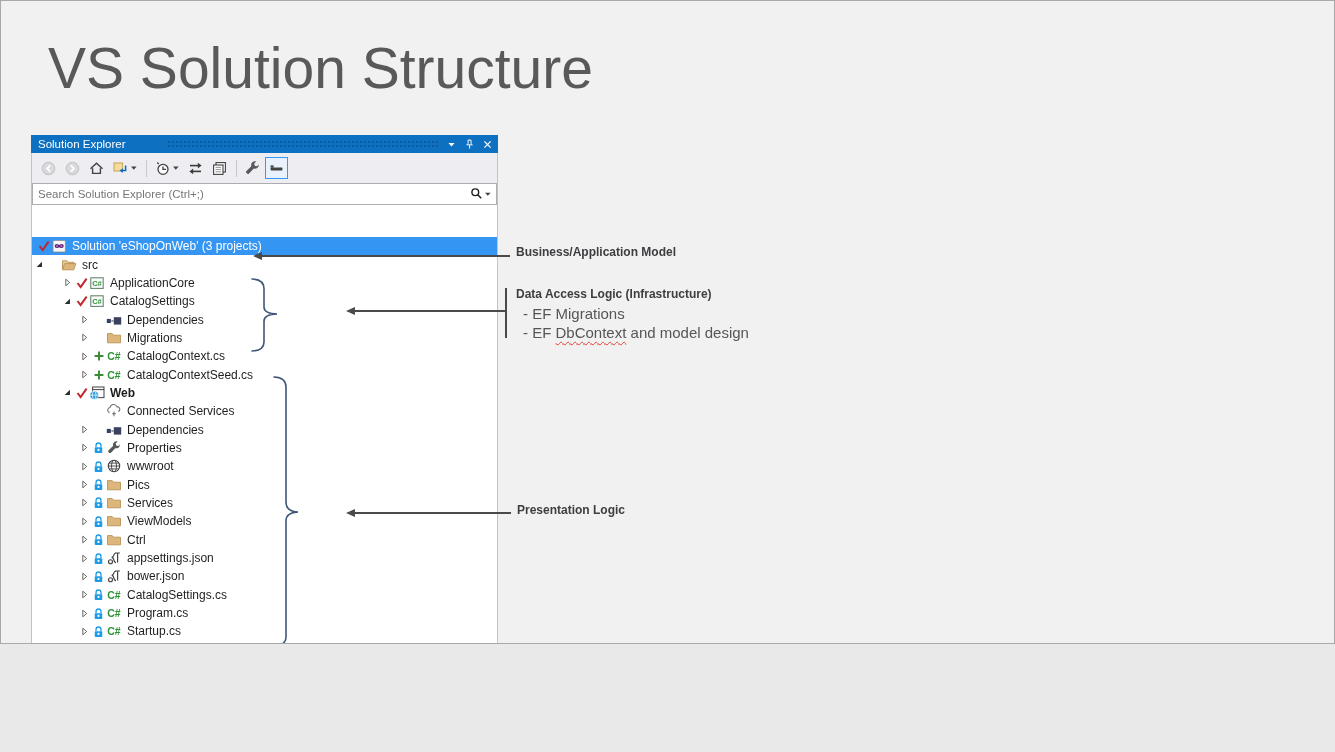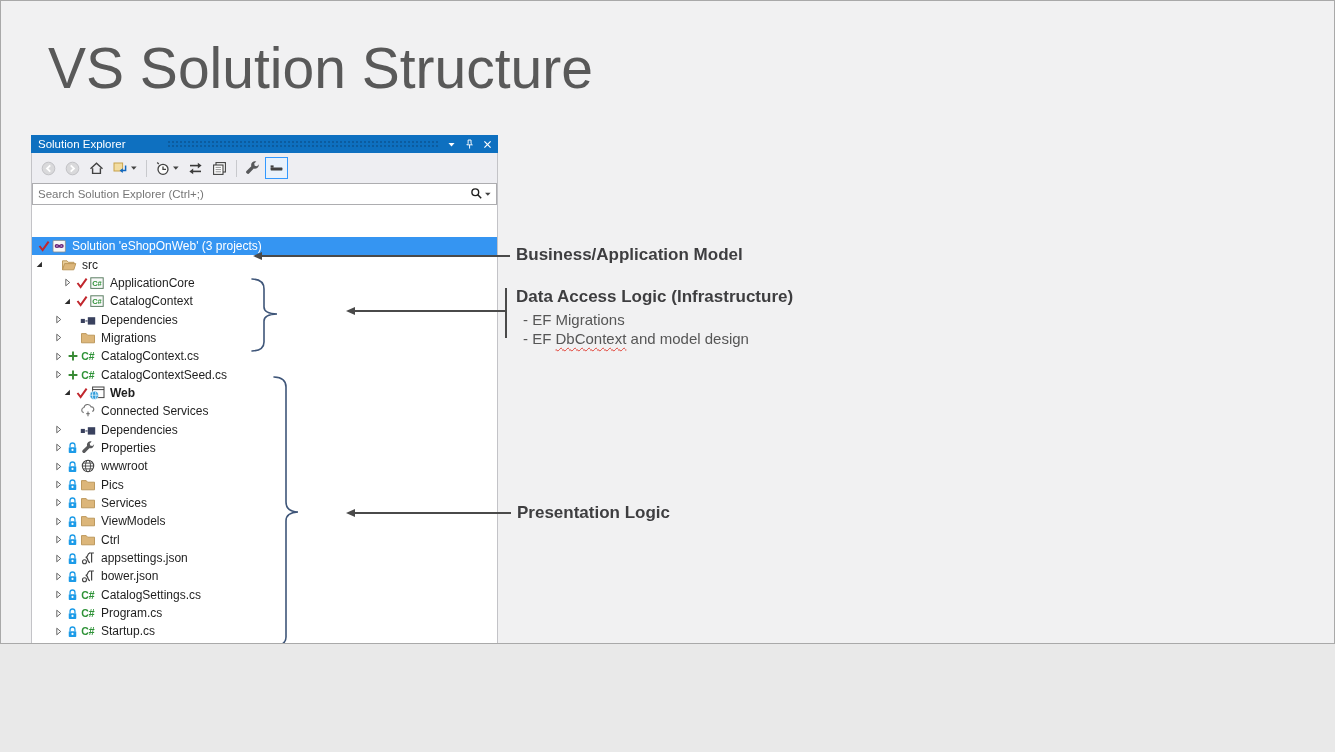--- a/index.html
+++ b/index.html
@@ -25,31 +25,31 @@
   .searchrow{position:absolute;left:0;top:48px;right:0;height:22px;background:#fff;}
   .search{position:absolute;left:0;top:0;width:100%;height:100%;box-sizing:border-box;border:1px solid #ADADB0;background:#FFFFFF;font-family:"Liberation Sans",sans-serif;font-size:11.5px;color:#444;padding:0 36px 0 5px;outline:none;}
   .search::placeholder{color:#767676;}
   .search-ctl{position:absolute;right:5px;top:3px;display:flex;align-items:center;}
   .search-ctl svg{display:block;}
 
   .tree{position:absolute;left:0;top:70px;right:0;bottom:0;background:#fff;overflow:hidden;padding-top:4px;}
   .row{height:18.35px;display:flex;align-items:center;font-size:12px;color:#1E1E1E;white-space:nowrap;}
   .row.sel{background:#3595F2;color:#FFFFFF;margin-top:28px;}
   .row.bold .lbl{font-weight:bold;}
-  .lv0{padding-left:4px;}.lv1{}.lv2{padding-left:28px;}.lv3{padding-left:19px;}
+  .lv0{padding-left:4px;}.lv1{}.lv2{padding-left:28px;}.lv3{padding-left:45px;}
   .s-arrow{width:14px;flex:none;display:flex;justify-content:center;}
   .s-arrow svg{width:11px;height:11px;}
   .s-badge{width:15px;flex:none;display:flex;justify-content:center;}
   .s-icon{width:19px;flex:none;display:flex;justify-content:flex-start;}
   .s-icon svg{width:16px;height:16px;}
   .lbl{margin-left:2px;}
 
   
   .ann{position:absolute;color:#3E3E40;}
-  .ann-h{font-size:17px;font-weight:bold;white-space:nowrap;}
+  .ann-h{font-size:12px;font-weight:bold;white-space:nowrap;}
   .bullets{margin-top:3px;margin-left:7px;font-size:15px;font-weight:normal;color:#565656;line-height:19px;}
   .squiggle{text-decoration:underline wavy #E03C31 1px;text-underline-offset:3px;text-decoration-skip-ink:none;}
 
   .conn{position:absolute;height:0;}
   .conn .line{position:absolute;left:8px;right:0;top:-0.75px;height:1.5px;background:#4A4A4A;}
   .conn .head{position:absolute;left:0;top:-4.5px;width:0;height:0;border-top:4.5px solid transparent;border-bottom:4.5px solid transparent;border-right:9px solid #4A4A4A;}
   .vbar{position:absolute;width:1.5px;background:#4A4A4A;}
   .braces{position:absolute;left:0;top:0;pointer-events:none;}
 </style>
 </head>
@@ -249,21 +249,21 @@
             <svg width="12" height="12" viewBox="0 0 12 12">
               <path d="M1.5,6 L4.6,10 L10.6,1.6" fill="none" stroke="#C1272D" stroke-width="2"></path>
             </svg>
           </span>
           <span class="s-icon">
             <svg viewBox="0 0 16 16">
               <rect x="1.8" y="2.8" width="12.4" height="10.6" fill="#F9F9F9" stroke="#5B7E63" stroke-width="1"></rect>
               <text x="8" y="11" text-anchor="middle" font-size="7.5" font-weight="bold" fill="#2E9237" font-family="Liberation Sans,sans-serif">C#</text>
             </svg>
           </span>
-          <span class="lbl">CatalogContext</span>
+          <span class="lbl">CatalogSettings</span>
         </div>
         <div class="row lv3">
           <span class="s-arrow">
             <svg viewBox="0 0 16 16">
               <path d="M5.5,3.2 L11.2,8 L5.5,12.8 Z" fill="#FDFDFD" stroke="#3C3C3C" stroke-width="1.1"></path>
             </svg>
           </span>
           <span class="s-badge"></span>
           <span class="s-icon">
             <svg viewBox="0 0 16 16">

